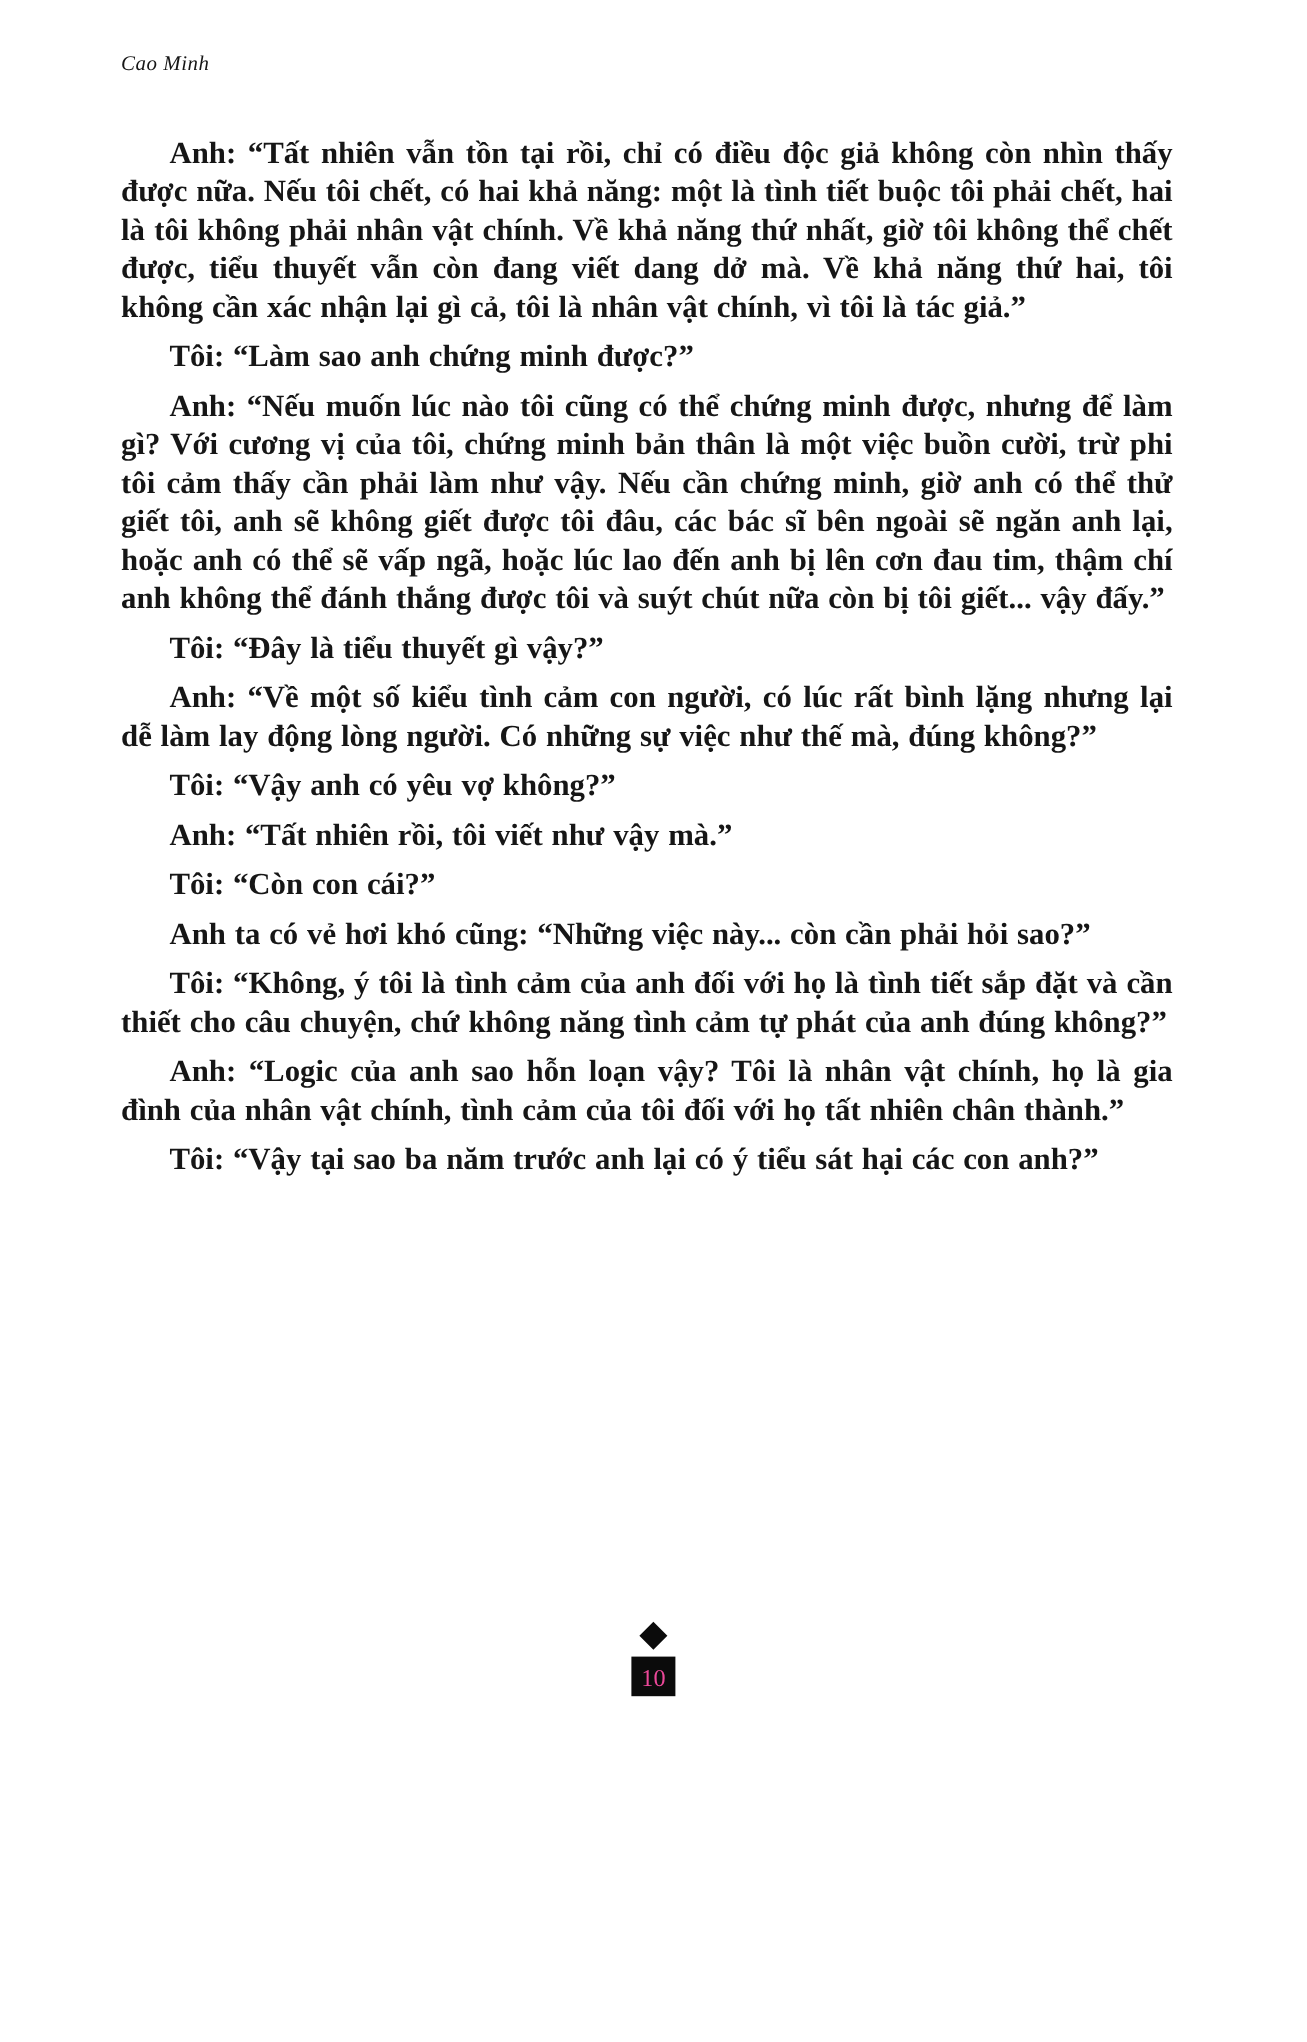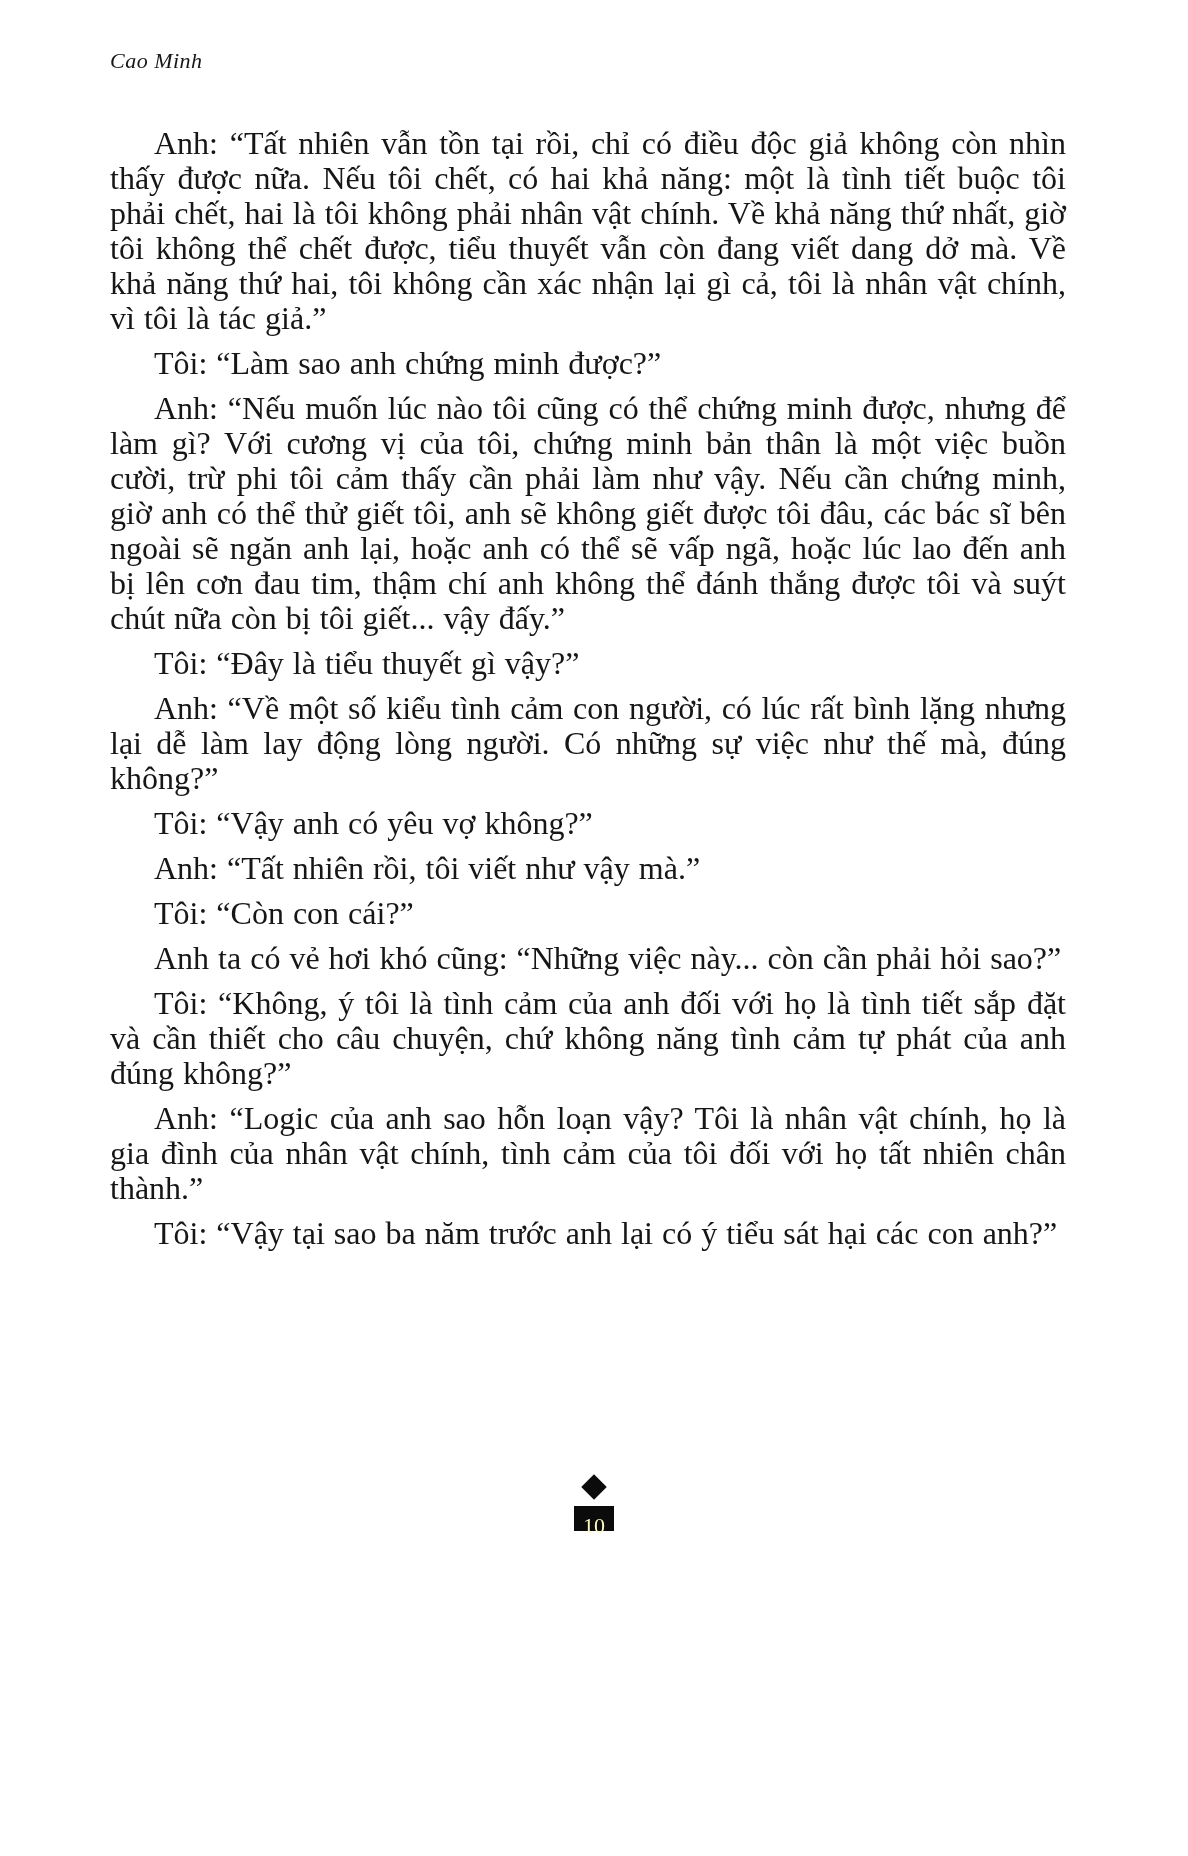--- a/index.html
+++ b/index.html
@@ -16,31 +16,32 @@
     color: #161616;
     overflow: hidden;
     box-sizing: border-box;
   }
   .content {
     padding: 48px 106px 0 110px;
     box-sizing: border-box;
   }
   .author-header {
     font-style: italic;
-    font-size: 22px;
+    font-size: 19px;
     letter-spacing: 0.5px;
     margin: 0 0 52px 0;
   }
   .body-text p {
-    font-size: 32px;
+    font-size: 28px;
     line-height: 35px;
     text-align: justify;
     text-indent: 44px;
     margin: 0 16px 10px 0;
     word-spacing: 1px;
+    font-weight: bold;
   }
   .footer {
     position: absolute;
     left: 0;
     right: 0;
     top: 1478px;
     text-align: center;
   }
   .ornament-stack {
     display: inline-flex;
@@ -49,23 +50,23 @@
   }
   .diamond-icon {
     width: 18px;
     height: 18px;
     background: #0b0b0b;
     transform: rotate(45deg);
     margin-bottom: 10px;
   }
   .page-number-badge {
     width: 40px;
-    height: 25px;
+    height: 36px;
     background: #0b0b0b;
-    color: #fef9c3;
+    color: #ec4899;
     font-size: 22px;
     line-height: 40px;
     text-align: center;
     font-family: "Liberation Serif", serif;
   }
 </style>
 </head>
 <body>
 
 <div class="page">

